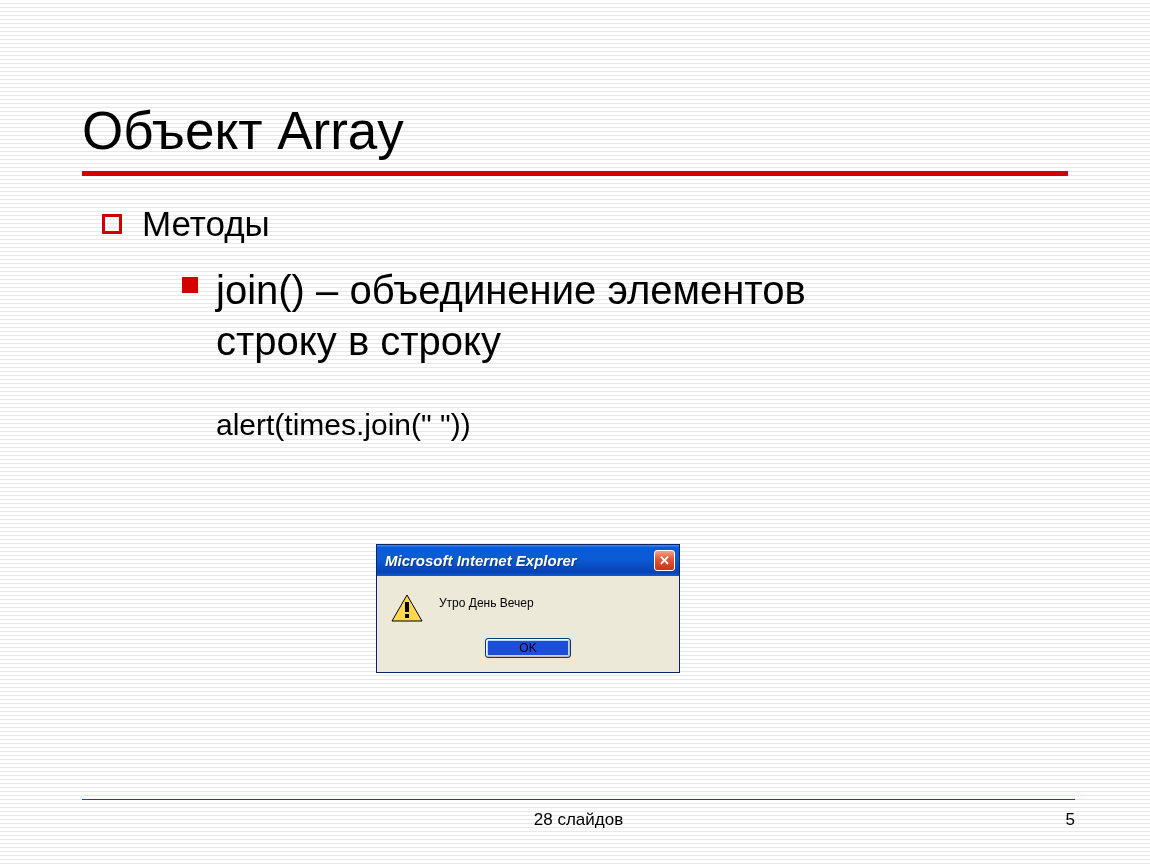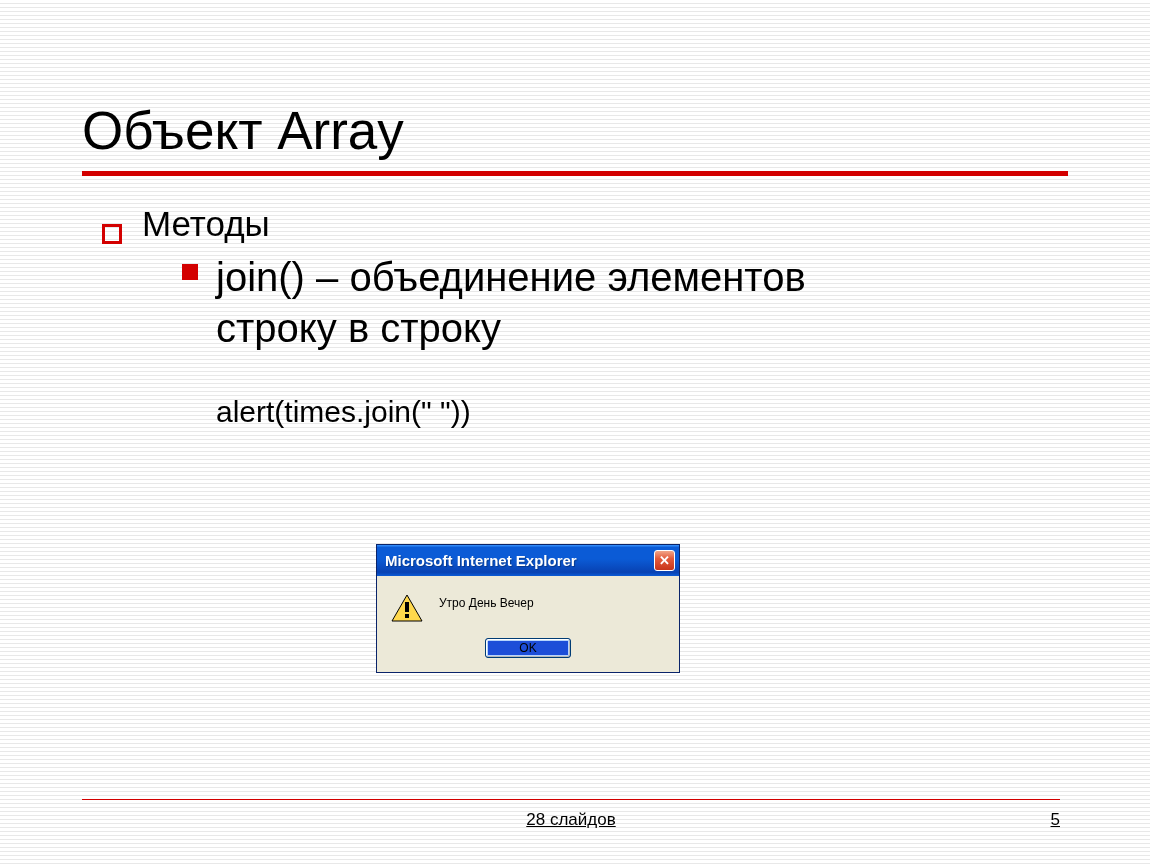--- a/index.html
+++ b/index.html
@@ -29,23 +29,23 @@
     margin-bottom: 10px;
   }
   .red-rule {
     height: 5px;
     background: #d30000;
     width: 100%;
     margin-bottom: 28px;
   }
   .level1 {
     display: flex;
-    align-items: flex-end;
+    align-items: flex-start;
     margin-left: 20px;
-    margin-bottom: 8px;
+    margin-bottom: 21px;
   }
   .hollow-square {
     width: 20px;
     height: 20px;
     border: 3px solid #d30000;
     margin-top: 10px;
     margin-right: 20px;
     flex-shrink: 0;
   }
   .level1-text {
@@ -99,20 +99,21 @@
     align-items: center;
     justify-content: space-between;
     padding: 0 4px 0 8px;
   }
   .xp-title {
     color: #fff;
     font-size: 15px;
     font-weight: bold;
     text-shadow: 1px 1px 1px rgba(0,0,0,0.3);
     white-space: nowrap;
+    font-style: italic;
   }
   .xp-close {
     width: 21px;
     height: 21px;
     background: linear-gradient(to bottom, #f1a689 0%, #e35b3b 40%, #c8341a 100%);
     border: 1px solid #fff;
     border-radius: 3px;
     display: flex;
     align-items: center;
     justify-content: center;
@@ -155,22 +156,21 @@
     border-radius: 3px;
     box-shadow: inset 1px 1px 0 #fff, inset -1px -1px 0 #b8b8b8,
                 0 0 0 2px #b6d4fd inset;
     cursor: default;
   }
 
   .footer {
     position: absolute;
     bottom: 34px;
     left: 82px;
-    right: 90px;
-    text-decoration: underline;
+    right: 75px;
   }
   .footer-rule {
     height: 1px;
     background: #d30000;
     width: 100%;
     margin-bottom: 10px;
   }
   .footer-row {
     display: flex;
     justify-content: space-between;

